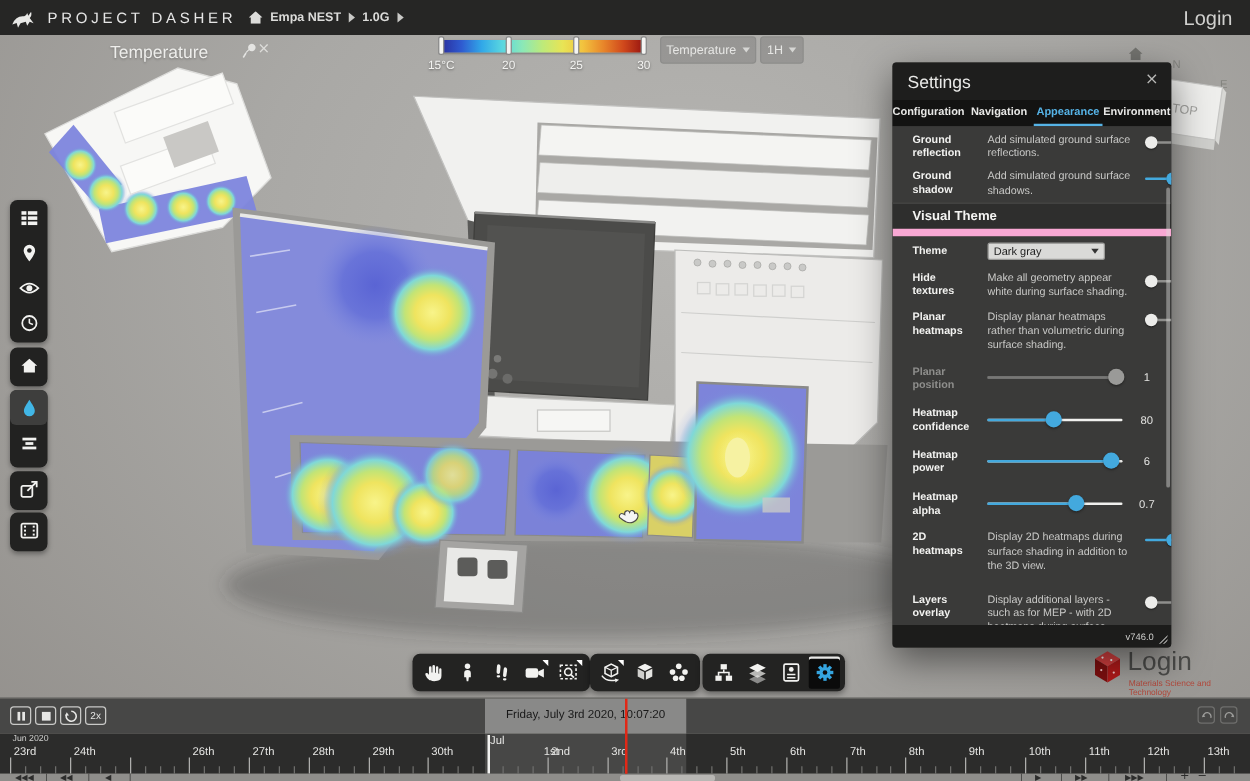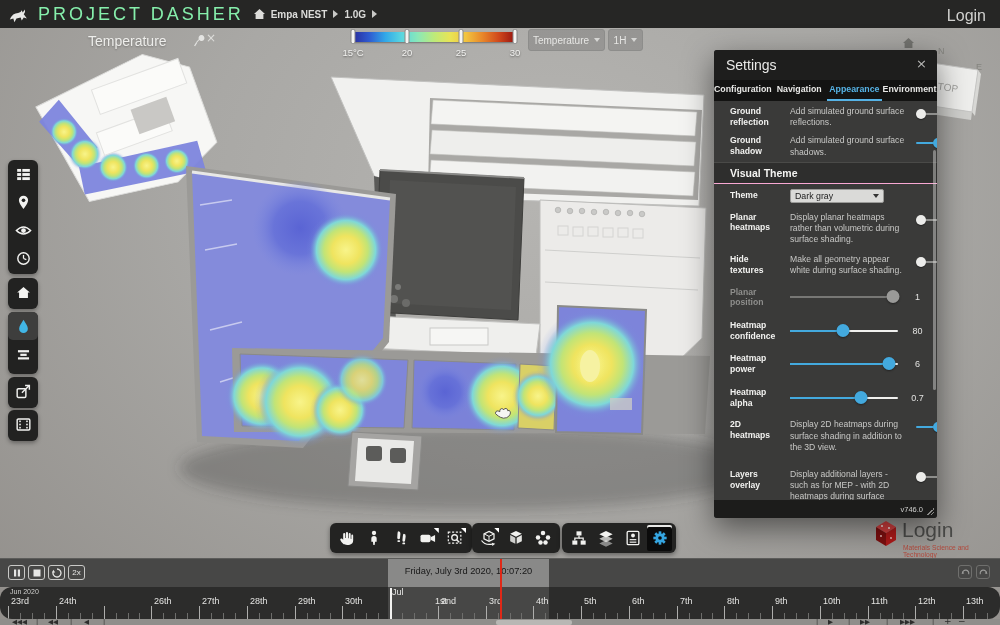--- a/index.html
+++ b/index.html
@@ -5,21 +5,21 @@
   html,body{margin:0;padding:0;background:#666;}
   *{box-sizing:border-box;}
   #app{position:relative;width:1000px;height:625px;overflow:hidden;
        font-family:"Liberation Sans",sans-serif;
        background:radial-gradient(ellipse at 55% 30%, #b6b5b2 0%, #a9a8a5 45%, #928f8b 100%);}
   .abs{position:absolute;}
   .glyph{font-family:"DejaVu Sans",sans-serif;}
 
   
   #topbar{position:absolute;left:0;top:0;width:1000px;height:28px;background:#262625;display:flex;align-items:center;z-index:20;}
-  #brand{color:#86efac;font-size:18px;letter-spacing:3px;margin-left:8px;}
+  #brand{color:#e5e5e5;font-size:12px;letter-spacing:3px;margin-left:8px;}
   .crumb{color:#dcdcda;font-size:10px;font-weight:bold;margin-left:10px;display:flex;align-items:center;gap:6px;}
   .sep-tri{width:0;height:0;border-left:5px solid #c9c9c7;border-top:4px solid transparent;border-bottom:4px solid transparent;}
   #login{position:absolute;right:14px;top:7px;color:#d0d0ce;font-size:16px;cursor:pointer;}
 
   
   #layer-chip{left:88px;top:33px;color:rgba(248,248,246,.9);font-size:14px;text-shadow:0 1px 2px rgba(0,0,0,.3);}
   #chip-close{left:206px;top:31px;color:rgba(235,235,233,.8);font-size:12px;}
   #legend{left:353px;top:29px;width:162px;height:30px;}
   #legend-bar{position:absolute;left:0;top:3px;width:162px;height:10px;border-radius:2px;box-shadow:0 1px 2px rgba(0,0,0,.35);}
   .lg-handle{position:absolute;top:0;width:5px;height:15px;background:#f4f4f2;border:1px solid #888;border-radius:2px;transform:translateX(-50%);}
@@ -49,21 +49,21 @@
   #p-title{position:absolute;left:12px;top:7px;font-size:14px;color:#eaeae8;}
   #p-close{position:absolute;right:10px;top:6px;color:#b9b9b7;font-size:13px;cursor:pointer;}
   #p-tabs{position:absolute;left:0;top:30px;right:0;height:21px;background:#131312;display:flex;}
   .tab{flex:1;text-align:center;font-size:8.8px;font-weight:bold;color:#e8e8e6;line-height:19px;cursor:pointer;}
   .tab.active{color:#56b3e6;border-bottom:2px solid #56b3e6;}
   #p-body{position:absolute;left:0;top:51px;right:0;bottom:18px;overflow:hidden;background:#3a3a39;}
   .srow{display:grid;grid-template-columns:52px 118px 1fr;padding:5px 8px 4px 16px;column-gap:8px;align-items:start;}
   .slabel{font-size:8.6px;font-weight:bold;color:#f2f2f0;line-height:1.25;}
   .sdesc{font-size:8.6px;color:#c8c8c6;line-height:1.3;}
   .sctrl{display:flex;justify-content:flex-end;align-items:center;padding-top:2px;}
-  .section{background:#2e2e2d;border-top:1px solid #4a4a48;border-bottom:1px solid #f9a8d4;
+  .section{background:#2e2e2d;border-top:1px solid #4a4a48;border-bottom:6px solid #f9a8d4;
            padding:4px 0 4px 16px;font-size:10.5px;font-weight:bold;color:#f4f4f2;}
   .toggle{width:27px;height:12px;position:relative;cursor:pointer;}
   .t-track{position:absolute;left:0;right:0;top:5px;height:2px;background:#8e8e8c;border-radius:1px;}
   .t-knob{position:absolute;left:0;top:1px;width:10px;height:10px;border-radius:50%;background:#ececea;box-shadow:0 1px 1px rgba(0,0,0,.4);}
   .toggle.on .t-track{background:#43a9de;}
   .toggle.on .t-knob{left:17px;background:#43a9de;}
   .sel{width:94px;height:14px;background:#dadad8;border:1px solid #9a9a98;border-radius:2px;color:#222;
        font-size:8.8px;display:flex;align-items:center;padding:0 4px;justify-content:space-between;cursor:pointer;}
   .sel-caret{width:0;height:0;border-top:4px solid #333;border-left:3.5px solid transparent;border-right:3.5px solid transparent;}
   .sliderrow{display:grid;grid-template-columns:52px 108px 1fr;padding:6px 8px 6px 16px;column-gap:8px;align-items:center;}
@@ -87,21 +87,21 @@
   #empa-name{position:absolute;left:28px;top:0px;font-size:21px;color:#4c4c4a;}
   #empa-tag{position:absolute;left:29px;top:26px;font-size:6.7px;color:#b2493c;}
 
   
   #timeline{position:absolute;left:0;bottom:0;width:1000px;height:67px;z-index:40;border-top:1px solid #5c5c5a;}
   #tl-controls{position:absolute;left:0;top:0;width:1000px;height:28px;background:#474746;}
   .tlb{position:absolute;top:6px;height:15px;border:1px solid #c9c9c7;border-radius:3px;color:#e6e6e4;
        display:flex;align-items:center;justify-content:center;cursor:pointer;background:transparent;}
   #tl-selection-top{position:absolute;left:388px;top:0;width:161px;height:28px;background:rgba(255,255,255,.36);}
   #tl-current{position:absolute;left:388px;top:7px;width:161px;text-align:center;font-size:9.3px;color:#181818;}
-  #tl-ruler{position:absolute;left:0;top:28px;width:1000px;height:32px;background:#2c2c2b;overflow:hidden;border-radius:12px;}
+  #tl-ruler{position:absolute;left:0;top:28px;width:1000px;height:32px;background:#2c2c2b;overflow:hidden;}
   #tl-selection-ruler{position:absolute;left:388px;top:0;width:161px;height:32px;background:rgba(255,255,255,.13);}
   #tl-month{position:absolute;left:10px;top:1px;font-size:7px;color:#cfcfcd;}
   #tl-jul{position:absolute;left:392px;top:0px;font-size:9px;color:#e8e8e6;}
   .tick-label{position:absolute;top:9px;font-size:9px;color:#e4e4e2;}
   .tick-major{position:absolute;bottom:0;width:1px;height:13px;background:#aeaeac;}
   .tick-minor{position:absolute;bottom:0;width:1px;height:6px;background:#6e6e6c;}
   .tick-month{position:absolute;bottom:0;width:2px;height:31px;background:#f2f2f0;}
   #tl-playhead{position:absolute;left:500px;top:0;width:2px;height:60px;background:#e02817;z-index:45;}
   #tl-strip{position:absolute;left:0;top:60px;width:1000px;height:7px;background:#8f8e8b;}
   .strip-item{position:absolute;top:0;font-size:6.5px;line-height:7px;color:#2d2d2c;cursor:pointer;}
@@ -531,33 +531,33 @@
         <div class="slabel">Theme</div>
         <div class="sel">
           <span>Dark gray</span>
           <span class="sel-caret"></span>
         </div>
         <div></div>
       </div>
 
 
       <div class="srow">
-        <div class="slabel">Planar heatmaps</div>
-        <div class="sdesc">Display planar heatmaps rather than volumetric during surface shading.</div>
+        <div class="slabel">Hide textures</div>
+        <div class="sdesc">Make all geometry appear white during surface shading.</div>
         <div class="sctrl">
             <div class="toggle">
               <div class="t-track"></div>
               <div class="t-knob"></div>
             </div>
           </div>
       </div>
 
       <div class="srow">
-        <div class="slabel">Hide textures</div>
-        <div class="sdesc">Make all geometry appear white during surface shading.</div>
+        <div class="slabel">Planar heatmaps</div>
+        <div class="sdesc">Display planar heatmaps rather than volumetric during surface shading.</div>
         <div class="sctrl">
             <div class="toggle">
               <div class="t-track"></div>
               <div class="t-knob"></div>
             </div>
           </div>
       </div>
 
       <div class="sliderrow">
         <div class="slabel dim">Planar position</div>

